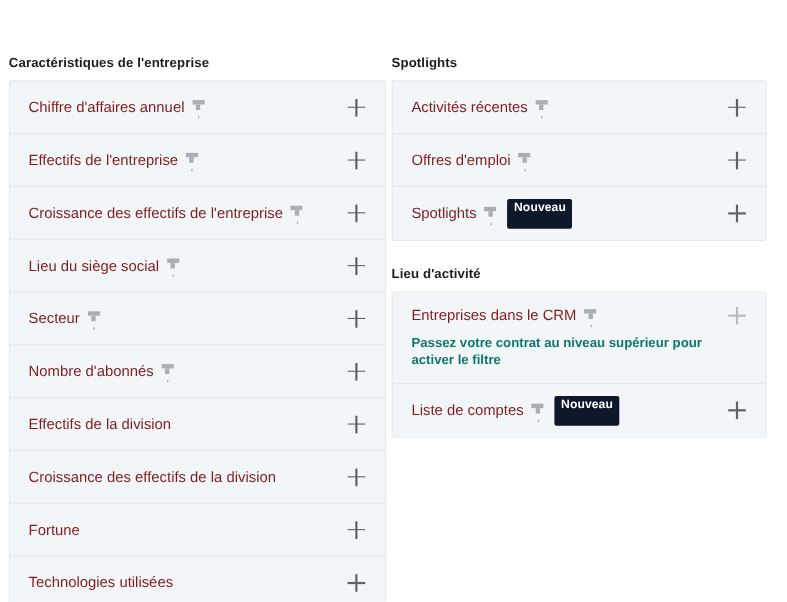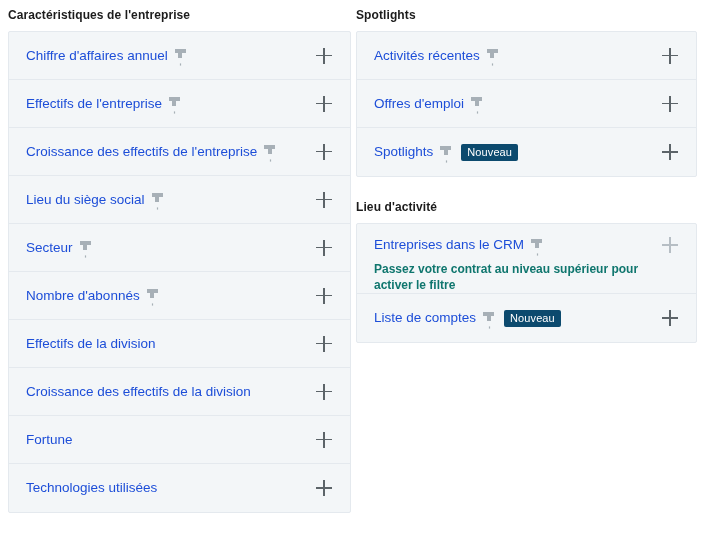--- a/index.html
+++ b/index.html
@@ -12,20 +12,21 @@
     background: #ffffff;
     font-family: "Liberation Sans", sans-serif;
     -webkit-font-smoothing: antialiased;
     overflow: hidden;
   }
 
   .page {
     position: relative;
     width: 715px;
     height: 506px;
+    margin-top: 42px;
   }
 
   .column {
     position: absolute;
     top: 0;
   }
   .column-left  { left: 8px;  width: 343px; }
   .column-right { left: 356px; width: 341px; }
 
   .section { margin-bottom: 0; }
@@ -53,32 +54,33 @@
     min-height: 48px;
     box-sizing: border-box;
     padding: 0 18px 0 17px;
     border-bottom: 1px solid #e4e9ee;
   }
   .card .row:last-child { border-bottom: none; }
 
   .row-stacked {
     display: block;
     padding-top: 12px;
+    padding-bottom: 13px;
     min-height: 0;
   }
 
   .row-main {
     display: flex;
     align-items: center;
     width: 100%;
   }
 
   .row-label {
     font-size: 13.5px;
-    color: #1d4ed8;
+    color: #7f1d1d;
     line-height: 18px;
     white-space: nowrap;
   }
 
   .pin-icon {
     display: inline-block;
     position: relative;
     width: 11px;
     height: 13px;
     margin-left: 7px;
@@ -101,25 +103,25 @@
     top: 4px;
     width: 4px;
     height: 5px;
     background: #a7b0b7;
     box-shadow: 0.5px 9px 0 -1.4px #a7b0b7;
   }
 
   .badge {
     display: inline-block;
     margin-left: 10px;
-    padding: 2px 6px 3px 6px;
-    background: #0c4a6e;
+    padding: 2px 6px 13px 6px;
+    background: #0f172a;
     color: #ffffff;
     font-size: 11px;
-    font-weight: normal;
+    font-weight: bold;
     line-height: 12px;
     border-radius: 2px;
     letter-spacing: 0.1px;
     white-space: nowrap;
   }
 
   .spacer { flex: 1 1 auto; }
 
   .plus {
     position: relative;

